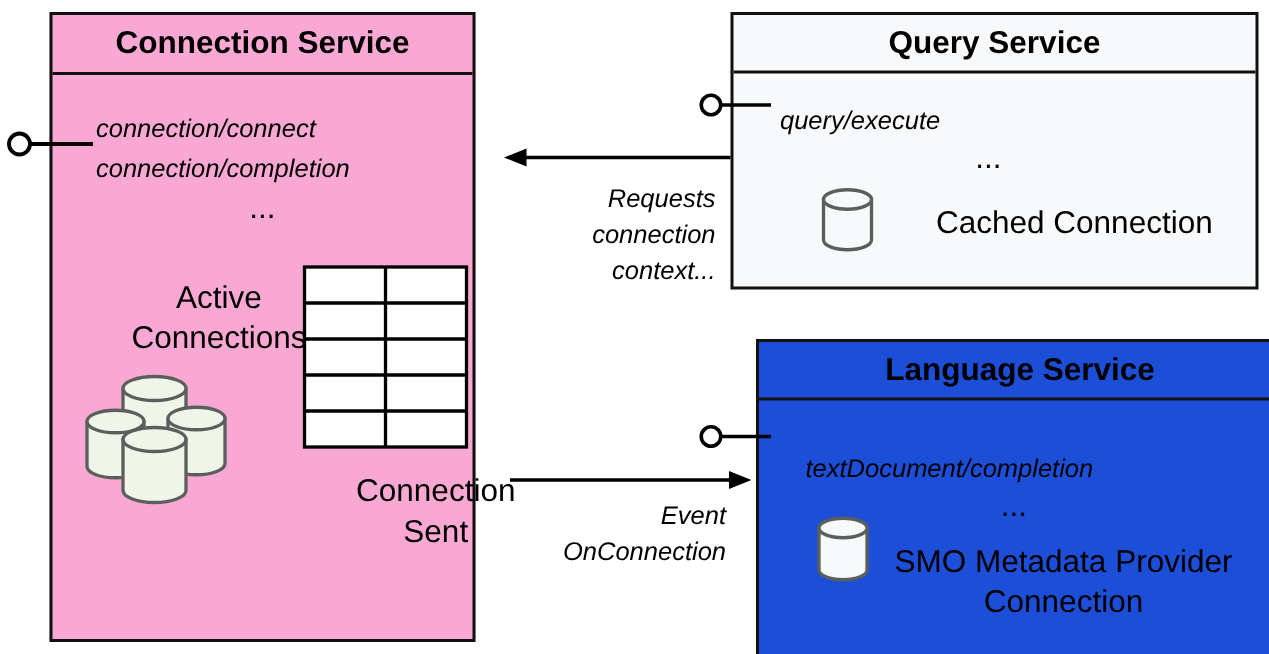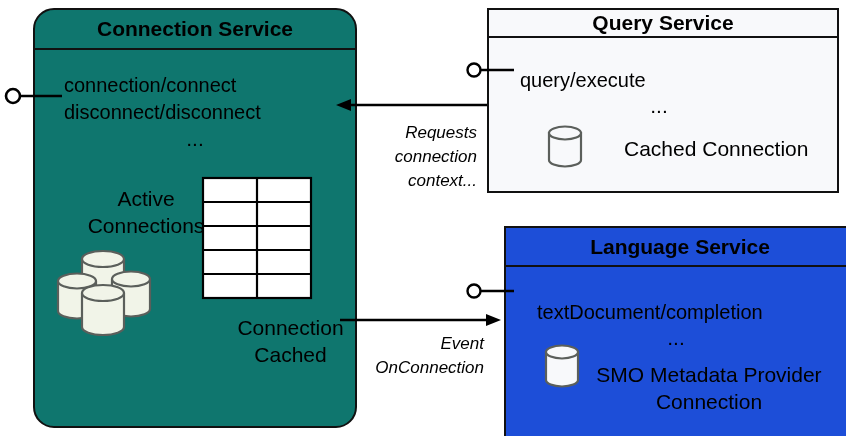--- a/index.html
+++ b/index.html
@@ -41,40 +41,39 @@
     position: absolute;
     left: 0;
     right: 0;
     bottom: 0;
     box-sizing: border-box;
   }
 
   #conn-box {
     left: 33px;
     top: 8px;
-    width: 324px;
+    width: 284px;
     height: 420px;
-    background: #0f766e;
-    border-radius: 21px;
+    background: #f9a8d4;
   }
   #conn-box .box-header {
     height: 40px;
     font-size: 21px;
   }
   #conn-box .box-body { top: 40px; }
 
   #query-box {
     left: 487px;
     top: 8px;
     width: 352px;
     height: 185px;
     background: #f8f9fb;
   }
   #query-box .box-header {
-    height: 28px;
+    height: 39px;
     font-size: 21px;
   }
   #query-box .box-body { top: 39px; }
 
   #lang-box {
     left: 504px;
     top: 226px;
     width: 352px;
     height: 236px;
     background: #1d4ed8;
@@ -82,23 +81,24 @@
   #lang-box .box-header {
     height: 39px;
     font-size: 21px;
   }
   #lang-box .box-body { top: 39px; }
 
   
   .iface-list {
     position: absolute;
     color: #000000;
-    font-size: 20px;
+    font-size: 17px;
     line-height: 27px;
     white-space: nowrap;
+    font-style: italic;
   }
   .iface-dots {
     position: absolute;
     color: #000000;
     font-size: 21px;
     line-height: 22px;
     text-align: center;
   }
 
   #conn-iface { left: 29px; top: 22px; }
@@ -158,33 +158,33 @@
 <body>
 
 <div id="stage">
 
   <div class="box" id="conn-box">
     <div class="box-header">Connection Service</div>
     <div class="box-body">
 
       <div class="iface-list" id="conn-iface">
         <div>connection/connect</div>
-        <div>disconnect/disconnect</div>
+        <div>connection/completion</div>
       </div>
 
       <div class="iface-dots" id="conn-dots">...</div>
 
       <div class="inner-label" id="active-conn-label">
         <div>Active</div>
         <div>Connections</div>
       </div>
 
       <div class="inner-label" id="callbacks-label">
         <div>Connection</div>
-        <div>Cached</div>
+        <div>Sent</div>
       </div>
 
     </div>
   </div>
 
   <div class="box" id="query-box">
     <div class="box-header">Query Service</div>
     <div class="box-body">
 
       <div class="iface-list" id="query-iface">

